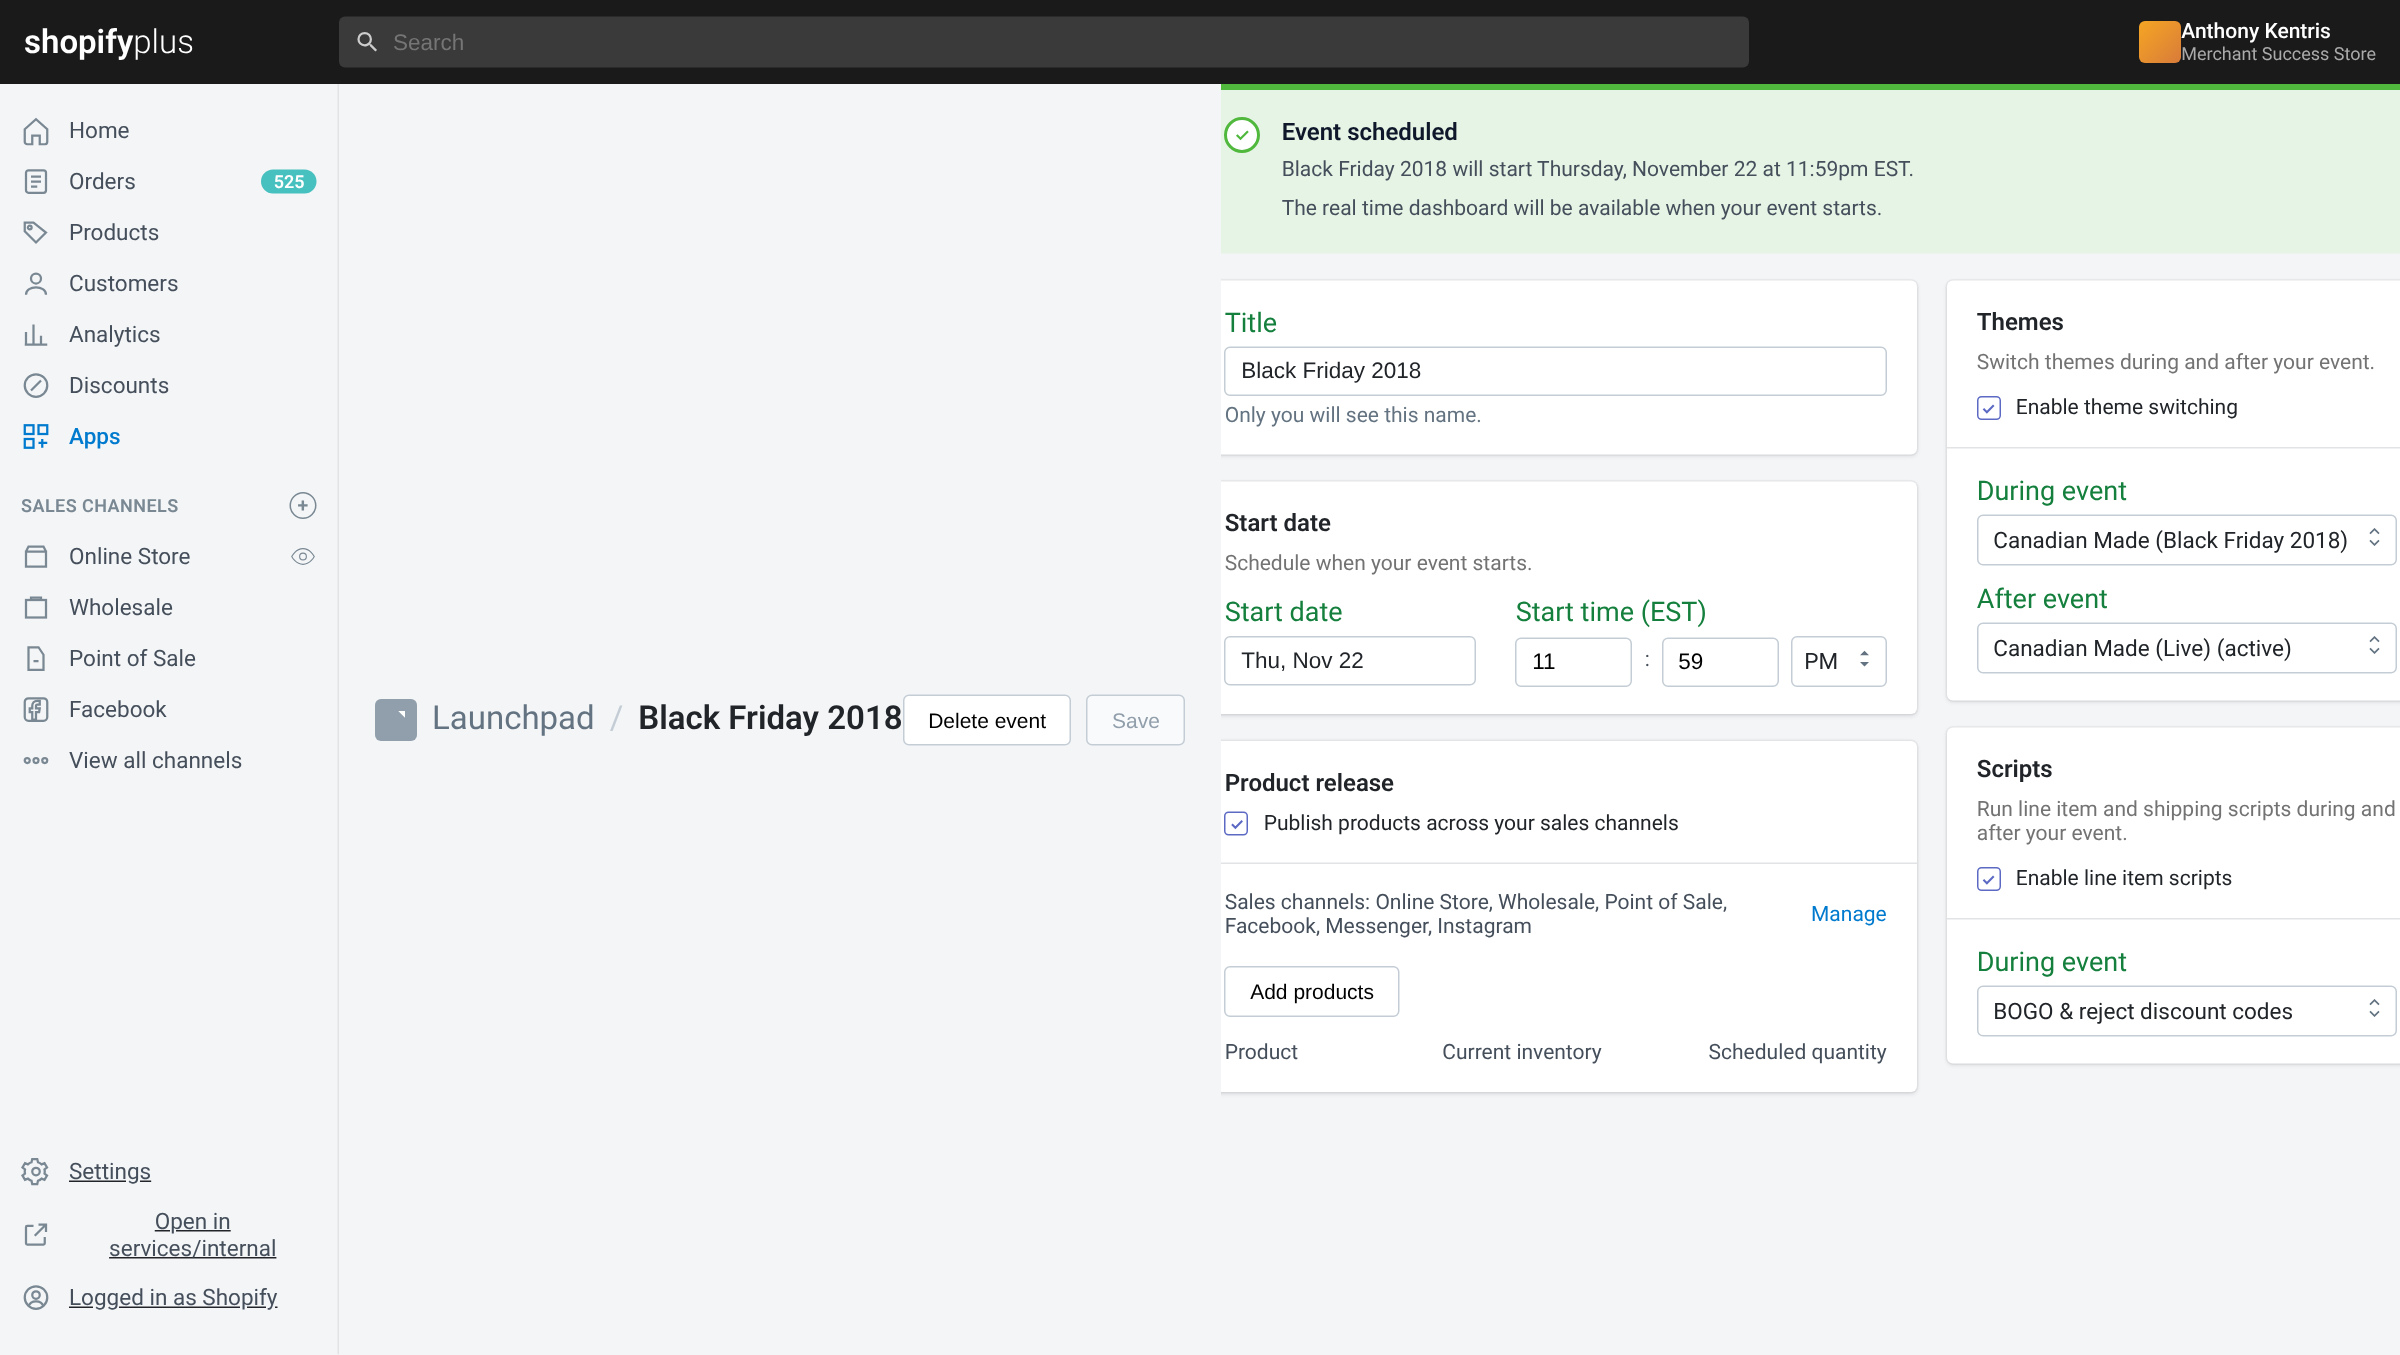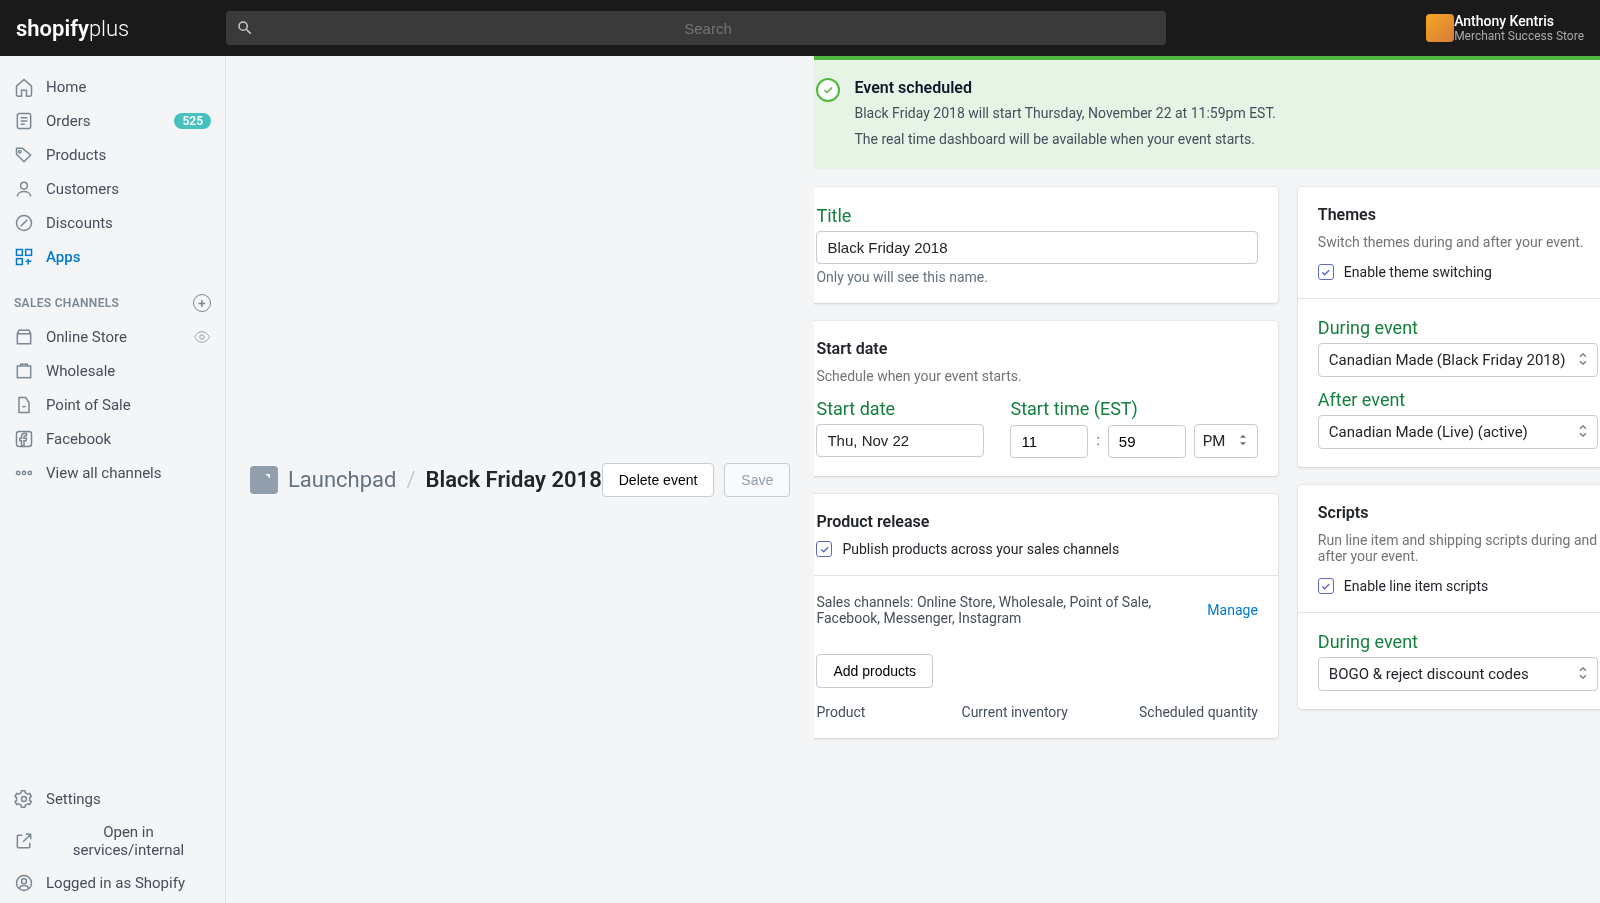--- a/index.html
+++ b/index.html
@@ -41,21 +41,20 @@
 }
 .search-input {
   width: 100%;
   height: 34px;
   background: #3a3a3a;
   border: none;
   border-radius: 4px;
   color: #f97316;
   padding: 0 12px 0 36px;
   font-size: 15px;
-  text-align: center;
 }
 .search-wrap { position: relative; }
 .search-icon-svg {
   position: absolute;
   left: 10px;
   top: 8px;
   width: 18px;
   height: 18px;
   fill: #ccc;
 }
@@ -135,21 +134,22 @@
   color: #798893;
 }
 .eye-icon {
   margin-left: auto;
   width: 18px;
   height: 18px;
 }
 .eye-icon svg { width: 18px; height: 18px; stroke: #798893; fill: none; }
 .sidebar-bottom {
   margin-top: auto;
-  padding-bottom: 3px;
+  padding-bottom: 21px;
+  text-decoration: underline;
 }
 
 
 .main {
   flex: 1;
   display: flex;
   flex-direction: row;
   overflow: hidden;
 }
 .page-header {
@@ -302,21 +302,21 @@
 .select-caret {
   position: absolute;
   right: 10px;
   top: 50%;
   transform: translateY(-50%);
   pointer-events: none;
 }
 .select-caret svg { width: 10px; height: 12px; fill: #637381; }
 
 .link { color: #007ace; cursor: pointer; }
-.channels-row { display: flex; justify-content: space-between; align-items: center; margin-bottom: 28px; color: #454f5b; }
+.channels-row { display: flex; justify-content: space-between; align-items: center; margin-bottom: 18px; color: #454f5b; }
 
 .table-head { display: flex; gap: 40px; color: #454f5b; }
 .table-head span:first-child { flex: 1; }
 .table-head span:nth-child(2) { width: 140px; text-align: right; }
 .table-head span:nth-child(3) { width: 150px; text-align: right; }
 
 .mt-16 { margin-top: 16px; }
 .mb-12 { margin-bottom: 12px; }
 .w-date { width: 168px; }
 </style>
@@ -375,20 +375,28 @@
       <span>Products</span>
     </div>
     <div class="nav-item">
       <span class="nav-icon">
           <svg viewBox="0 0 24 24">
             <circle cx="12" cy="8" r="4"></circle>
             <path d="M4 21c0-4 4-6 8-6s8 2 8 6"></path>
           </svg>
         </span>
       <span>Customers</span>
+    </div>
+    <div class="nav-item">
+      <span class="nav-icon">
+          <svg viewBox="0 0 24 24">
+            <path d="M4 20V10M10 20V4M16 20v-7M21 20H3"></path>
+          </svg>
+        </span>
+      <span>Analytics</span>
     </div>
     <div class="nav-item">
       <span class="nav-icon">
           <svg viewBox="0 0 24 24">
             <circle cx="12" cy="12" r="9"></circle>
             <path d="M8 16l8-8M9 9h.01M15 15h.01"></path>
           </svg>
         </span>
       <span>Discounts</span>
     </div>

